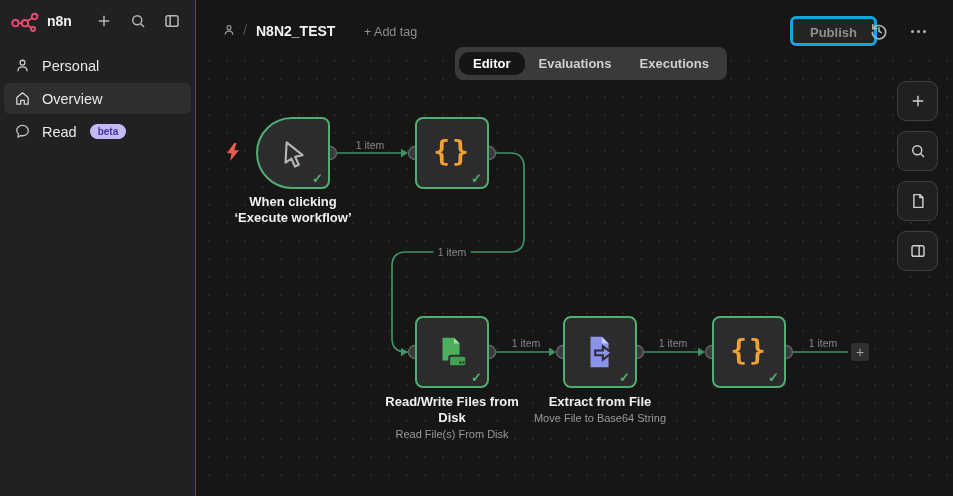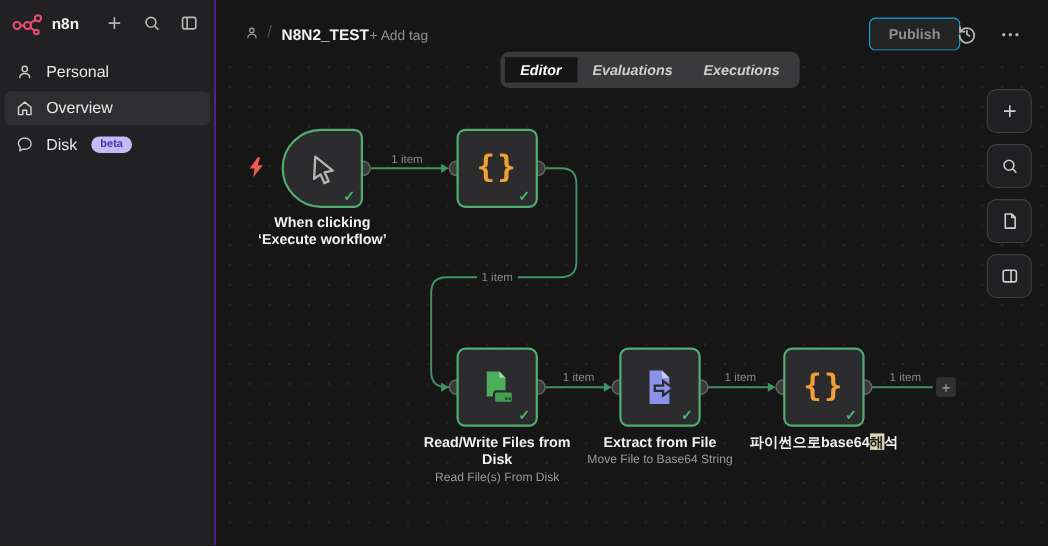--- a/index.html
+++ b/index.html
@@ -30,36 +30,36 @@
   .badge {
     background:#C5BAF6; color:#4534A8; font-size:10px; font-weight:bold;
     padding:2px 8px; border-radius:9px; margin-left:2px;
   }
   
   .main { position:absolute; left:196px; top:0; width:757px; height:496px; }
   .topbar { position:absolute; left:0; top:0; width:757px; height:62px; background:#161616; }
   .crumb-person { position:absolute; left:26px; top:23px; width:14px; height:14px; }
   .crumb-slash { position:absolute; left:47px; top:21px; color:#4f4f4f; font-size:15px; }
   .wf-title { position:absolute; left:60px; top:23px; font-size:14px; font-weight:bold; color:#f2f2f2; }
-  .add-tag { position:absolute; left:140px; top:25px; font-size:12.5px; color:#8f8f8f; cursor:pointer; }
+  .add-tag { position:absolute; left:168px; top:25px; font-size:12.5px; color:#8f8f8f; cursor:pointer; }
   .publish-btn {
     position:absolute; left:594px; top:16px; height:30px; padding:0 17px;
-    background:#242424; border:1px solid #0ea5e9; border-radius:6px;
+    background:#242424; border:3px solid #0ea5e9; border-radius:6px;
     color:#8f8f8f; font-size:13px; font-weight:600; line-height:28px; cursor:pointer;
   }
   .history-btn { position:absolute; left:673px; top:21px; width:20px; height:20px; cursor:pointer; }
   .more-btn { position:absolute; left:710px; top:22px; width:24px; height:18px; cursor:pointer;
     display:flex; align-items:center; justify-content:center; gap:3px; }
   .more-btn i { width:3px; height:3px; border-radius:50%; background:#b5b5b5; }
   
   .tabs {
     position:absolute; left:259px; top:47px; height:33px; z-index:6;
     background:#3a3a3c; border-radius:8px; display:flex; align-items:center; padding:4px;
   }
-  .tab { padding:4px 14px; font-size:13px; font-weight:600; color:#cfcfcf; border-radius:0; cursor:pointer; white-space:nowrap;font-style:italic; }
+  .tab { padding:4px 14px; font-size:13px; font-weight:600; color:#cfcfcf; border-radius:10px; cursor:pointer; white-space:nowrap; }
   .tab.active { background:#151515; color:#fff; }
   
   .canvas {
     position:absolute; left:0; top:46px; width:757px; height:434px;
     background-color:#161616;
     background-image:radial-gradient(#272727 1px, transparent 1.3px);
     background-size:18px 18px; background-position:4px 6px;
   }
   .wires { position:absolute; left:0; top:0; }
   .node {
@@ -152,21 +152,21 @@
           </svg>
       </span>
       <span>Overview</span>
     </div>
     <div class="nav-item">
       <span class="nav-icon">
         <svg viewBox="0 0 24 24" fill="none" stroke="#c9c9c9" stroke-width="1.8" stroke-linejoin="round">
             <path d="M12 3.5 C7.3 3.5 3.8 6.6 3.8 10.4 c0 2 1 3.8 2.5 5 L5.6 20 l4-2.3 c.8.2 1.6.3 2.4.3 4.7 0 8.2-3 8.2-7.1 S16.7 3.5 12 3.5 z"></path>
           </svg>
       </span>
-      <span>Disk</span>
+      <span>Read</span>
       <span class="badge">beta</span>
     </div>
   </nav>
 </div>
 
 <div class="main">
   <div class="topbar">
     <span class="crumb-person">
       <svg viewBox="0 0 24 24" fill="none" stroke="#9a9a9a" stroke-width="2">
           <circle cx="12" cy="8" r="3.4"></circle>
@@ -277,21 +277,20 @@
       </span>
       <span class="check">✓</span>
     </div>
     <div class="node-label" style="left:404px; top:348px; width:140px;">Extract from File</div>
     <div class="node-sub" style="left:404px; top:366px;">Move File to Base64 String</div>
 
     <div class="node" style="left:516px; top:270px;">
       <span class="code-glyph">{}</span>
       <span class="check">✓</span>
     </div>
-    <div class="node-label" style="left:553px; top:348px; width:180px;"><span>파이썬으로base64</span><span class="hl-char">해</span><span>석</span></div>
 
     <span class="plus-hint">+</span>
   </div>
 
   <div class="float-btn" style="top:81px;">
     <svg viewBox="0 0 24 24" fill="none" stroke="#cfcfcf" stroke-width="1.9">
         <path d="M12 5 V19 M5 12 H19"></path>
       </svg>
   </div>
   <div class="float-btn" style="top:131px;">

